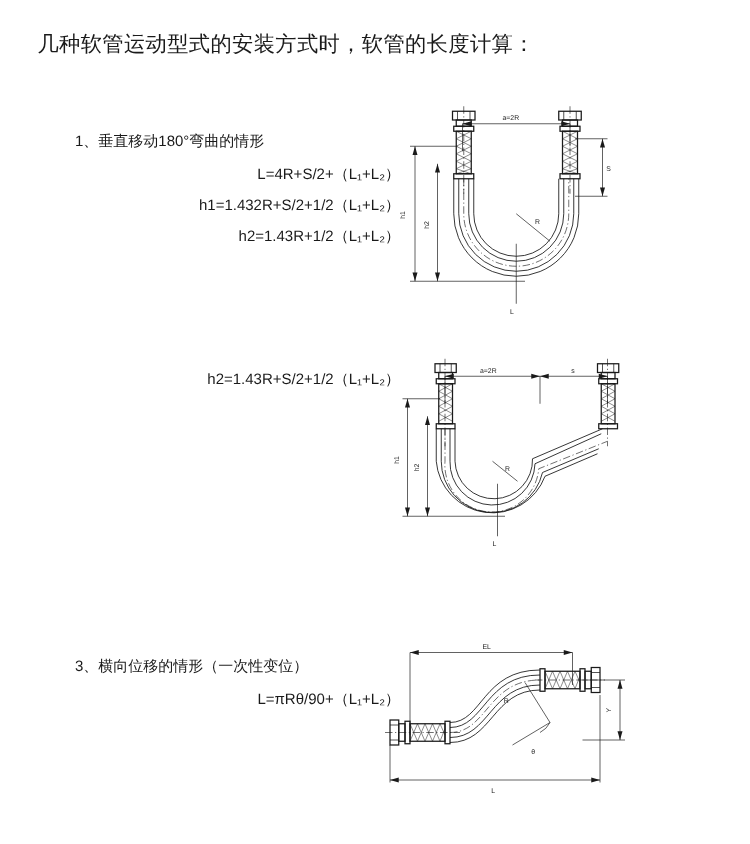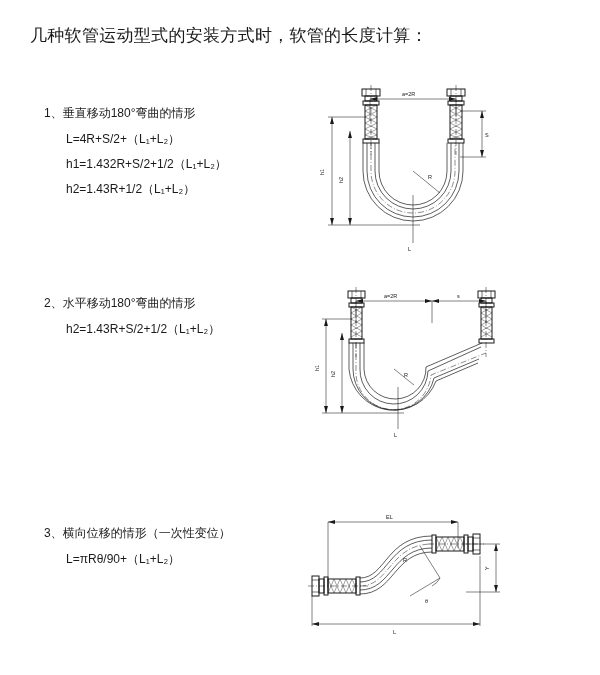--- a/index.html
+++ b/index.html
@@ -31,33 +31,34 @@
     position: absolute;
     left: 0;
     width: 600px;
   }
   .sec1 { top: 105px; }
   .sec2 { top: 295px; }
   .sec3 { top: 525px; }
 
   .text-col {
     position: absolute;
-    left: 44px;
+    left: 60px;
     top: 0;
     width: 260px;
   }
   .sec-title {
     font-size: 12px;
     white-space: nowrap;
     margin: 0 0 9px 0;
   }
   .formula {
     font-size: 12px;
     white-space: nowrap;
-    margin: 0 0 8px 22px;
+    margin: 0 0 8px 12px;
+    text-align: right;
   }
   .fig {
     position: absolute;
   }
   .fig1 { left: 310px; top: -30px; }
   .fig2 { left: 308px; top: -18px; }
   .fig3 { left: 290px; top: -25px; }
 
   svg { display: block; }
   .ln { stroke: #1a1a1a; fill: none; stroke-width: 1; }
@@ -174,21 +175,20 @@
         <text class="lbl-s" x="118" y="104">R</text>
 
         <line class="dim" x1="103" y1="120" x2="103" y2="168"></line>
         <text class="lbl-s" x="98" y="176">L</text>
       </svg>
     </div>
   </div>
 
   <div class="section sec2">
     <div class="text-col">
-      <p class="sec-title">2、水平移动180°弯曲的情形</p>
       <p class="formula">h2=1.43R+S/2+1/2（L₁+L₂）</p>
     </div>
 
     <div class="fig fig2">
       <svg width="210" height="170" viewBox="0 0 210 170">
 
         <line class="dim" x1="48" y1="24" x2="124" y2="24"></line>
         <path class="fillblk" d="M48,24 l7,-2 l0,4 z"></path>
         <path class="fillblk" d="M124,24 l-7,-2 l0,4 z"></path>
         <text class="lbl-s" x="76" y="21">a=2R</text>

